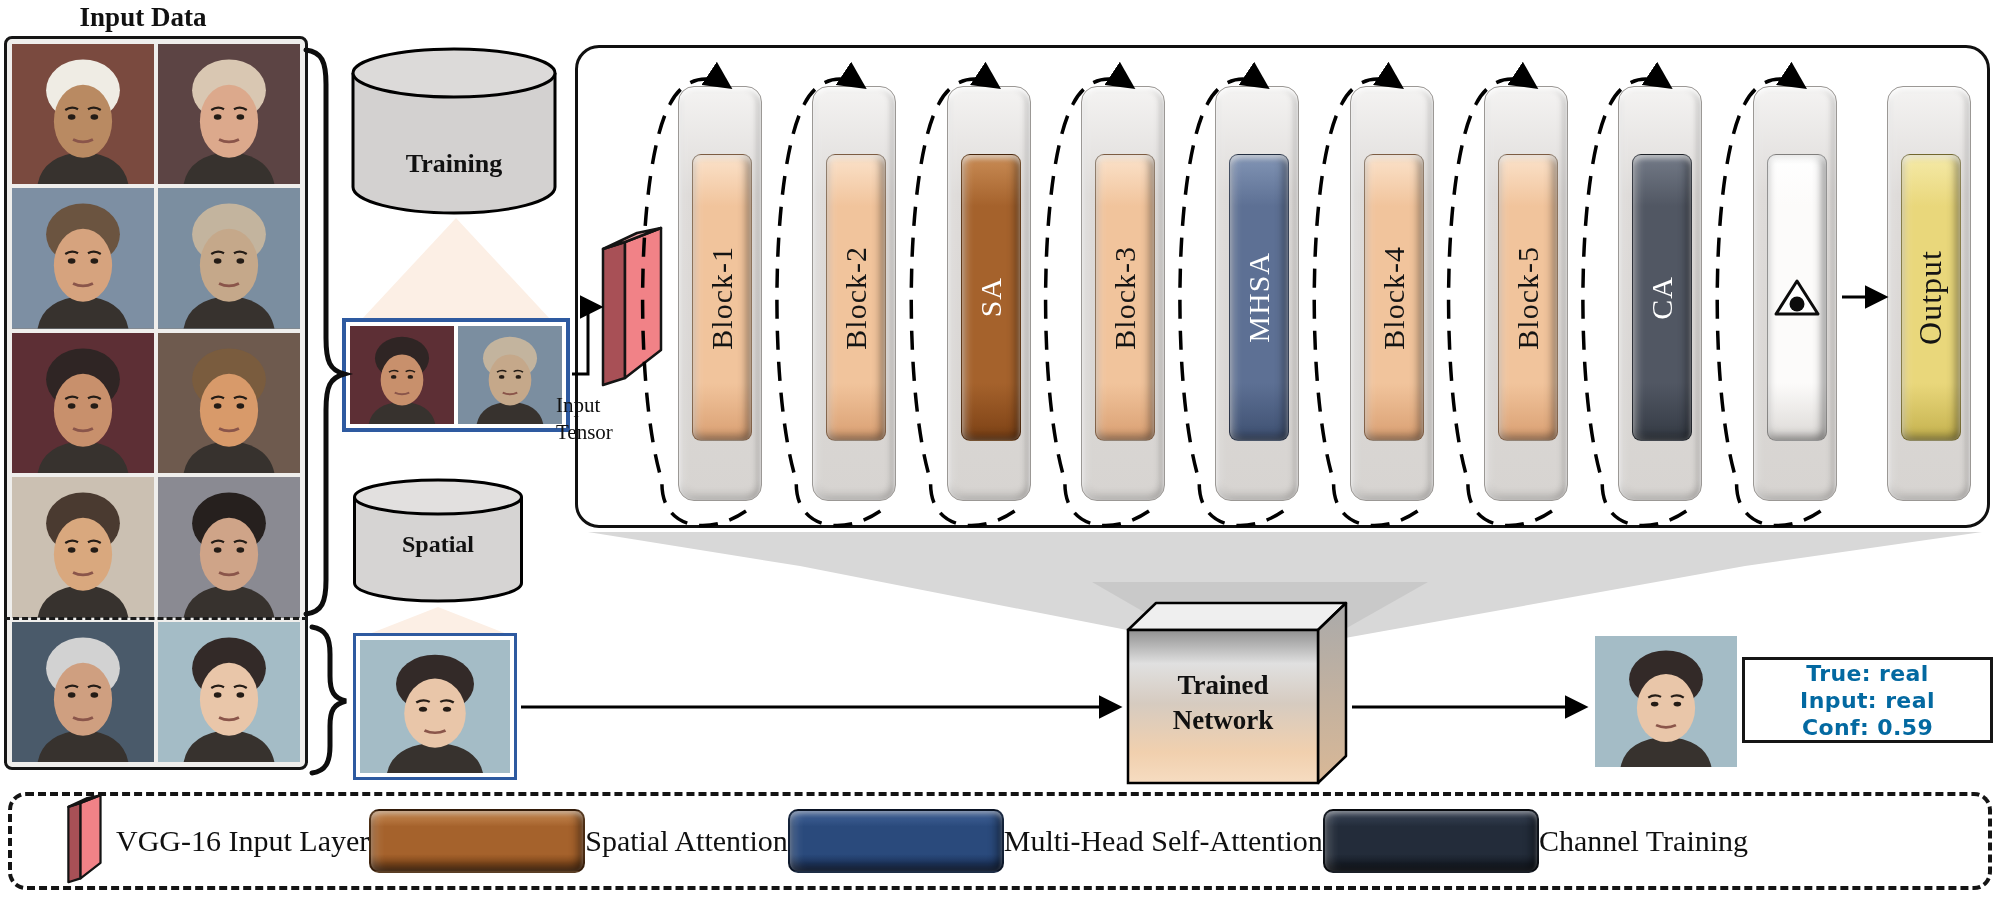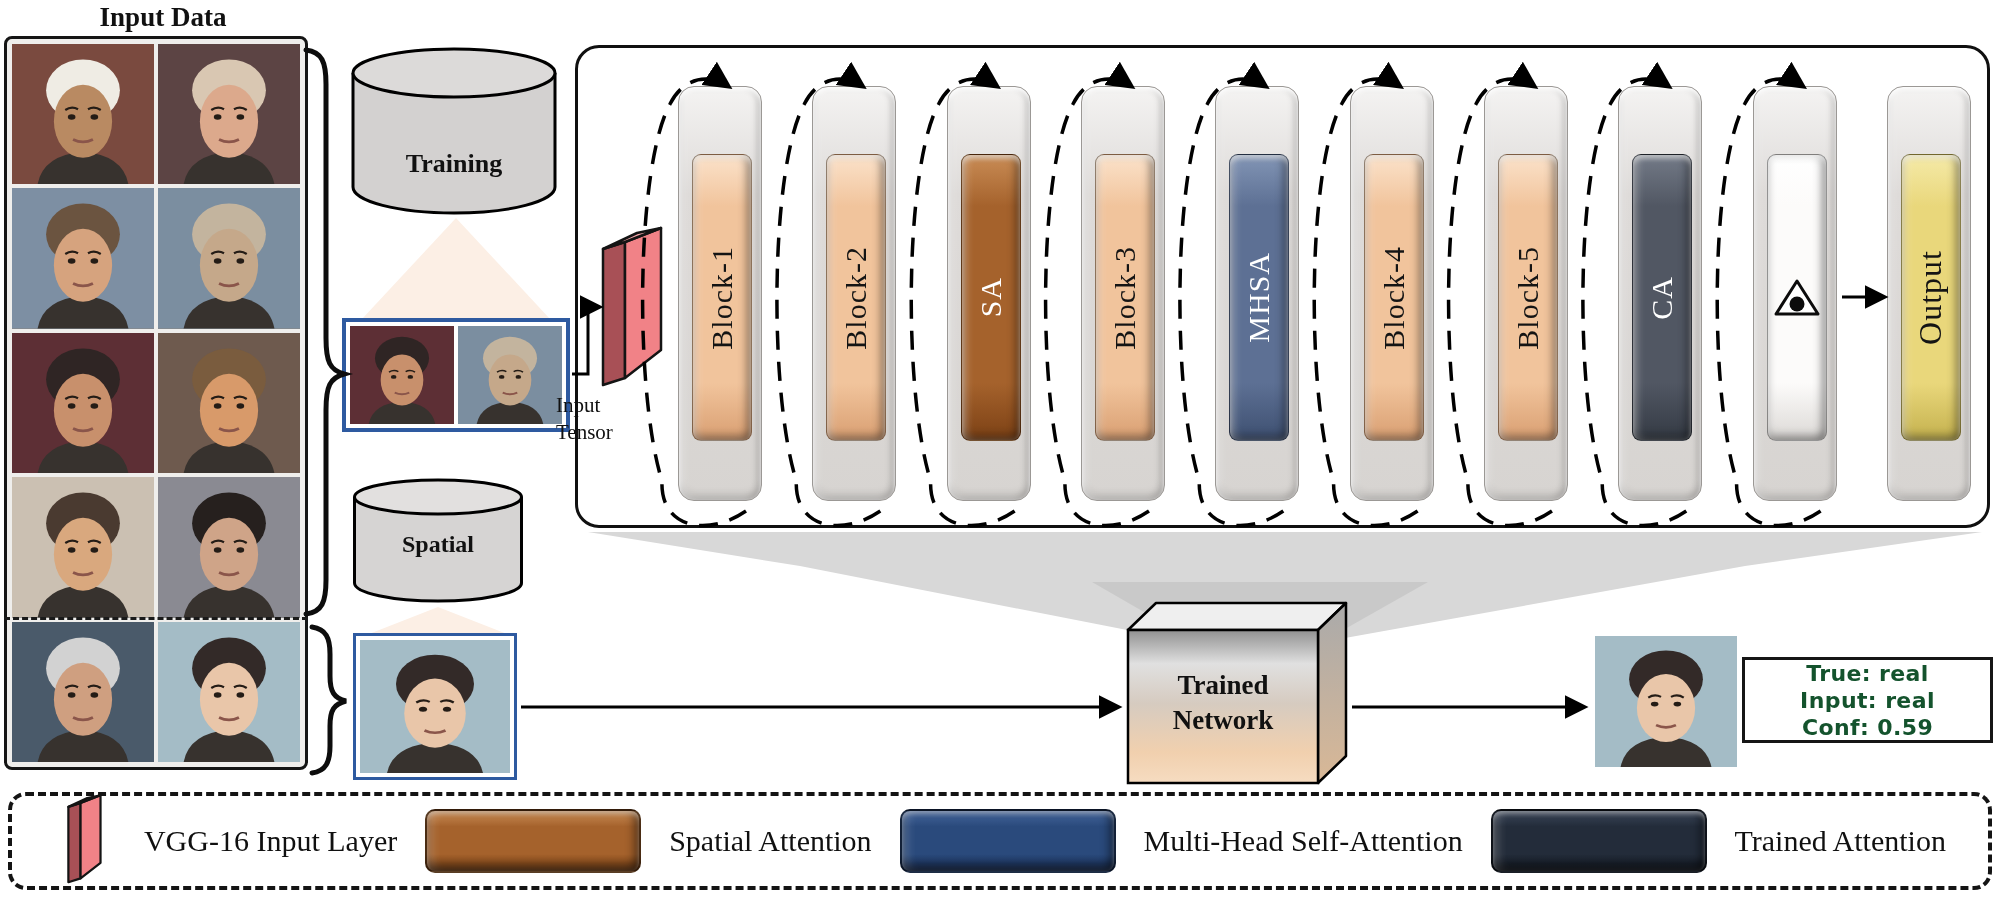--- a/index.html
+++ b/index.html
@@ -3,21 +3,21 @@
 <meta charset="utf-8">
 <style>
   html,body{margin:0;padding:0;background:#fff;}
   #stage{position:relative;width:2000px;height:898px;background:#fff;overflow:hidden;
          font-family:"Liberation Serif",serif;color:#111;}
   svg.overlay{position:absolute;left:0;top:0;width:2000px;height:898px;pointer-events:none;}
   #bg-svg{z-index:0;}
   #fg-svg{z-index:6;}
 
   
-  #input-title{position:absolute;left:28px;top:2px;width:270px;text-align:center;
+  #input-title{position:absolute;left:8px;top:2px;width:270px;text-align:center;
                font-size:27px;font-weight:bold;z-index:2;}
   #input-panel{position:absolute;left:4px;top:36px;width:304px;height:734px;box-sizing:border-box;
                border:3px solid #151515;border-radius:8px;background:#efeeec;z-index:1;
                padding:5px;}
   #face-grid{display:grid;grid-template-columns:1fr 1fr;grid-template-rows:repeat(5,1fr);
              gap:4px;width:100%;height:100%;}
   .face-cell{position:relative;overflow:hidden;background:#888;}
   .face-cell svg{position:absolute;inset:0;width:100%;height:100%;}
   #panel-divider{position:absolute;left:-3px;right:-3px;top:578px;border-top:3px dashed #1a1a1a;z-index:3;}
 
@@ -62,26 +62,26 @@
   #trained-label{position:absolute;left:1128px;top:668px;width:190px;text-align:center;
       font-size:27px;font-weight:bold;line-height:35px;z-index:2;}
 
   
   #output-face{position:absolute;left:1595px;top:636px;width:142px;height:131px;z-index:1;}
   #output-face .face-cell{width:100%;height:100%;}
   #pred-box{position:absolute;left:1742px;top:657px;width:251px;height:86px;box-sizing:border-box;
       border:3px solid #161616;background:#fff;z-index:1;
       display:flex;flex-direction:column;align-items:center;justify-content:center;
       font-family:"DejaVu Sans",sans-serif;font-weight:bold;font-size:22px;line-height:27px;
-      color:#14532d;letter-spacing:.4px;}
+      color:#0369a1;letter-spacing:.4px;}
 
   
   #legend{position:absolute;left:8px;top:792px;width:1984px;height:98px;box-sizing:border-box;
       border:4px dashed #141414;border-radius:18px;background:#fff;z-index:1;}
-  #legend-row{display:flex;align-items:center;justify-content:space-between;
+  #legend-row{display:flex;align-items:center;
       height:100%;padding:0 42px;}
   .legend-label{font-size:30px;color:#101010;white-space:nowrap;}
   .legend-bar{width:212px;height:60px;border-radius:10px;border:2px solid rgba(0,0,0,.55);
       box-shadow:inset 0 3px 4px rgba(255,255,255,.35), inset 0 -6px 9px rgba(0,0,0,.38),
                  inset 6px 0 8px rgba(255,255,255,.2), inset -6px 0 9px rgba(0,0,0,.32);}
 </style>
 </head>
 <body>
 
 <div id="stage">
@@ -429,21 +429,21 @@
     <polygon points="3,25 25,18 25,154 3,161" fill="#a85056" stroke="#141414" stroke-width="4" stroke-linejoin="round"></polygon>
     <polygon points="25,18 61,4 61,126 25,154" fill="#f18287" stroke="#141414" stroke-width="4" stroke-linejoin="round"></polygon>
     <polygon points="3,25 37,9 61,4 25,18" fill="#f6a9ac" stroke="#141414" stroke-width="4" stroke-linejoin="round"></polygon>
   </svg></div>
         <span class="legend-label">VGG-16 Input Layer</span>
         <div class="legend-bar" style="background: linear-gradient(rgb(201, 140, 85) 0%, rgb(165, 98, 44) 26%, rgb(165, 98, 44) 72%, rgb(109, 58, 18) 100%);"></div>
         <span class="legend-label">Spatial Attention</span>
         <div class="legend-bar" style="background: linear-gradient(rgb(68, 101, 155) 0%, rgb(42, 74, 124) 26%, rgb(42, 74, 124) 72%, rgb(22, 41, 77) 100%);"></div>
         <span class="legend-label">Multi-Head Self-Attention</span>
         <div class="legend-bar" style="background: linear-gradient(rgb(59, 70, 89) 0%, rgb(35, 44, 58) 26%, rgb(35, 44, 58) 72%, rgb(16, 21, 29) 100%);"></div>
-        <span class="legend-label">Trained Attention</span>
+        <span class="legend-label">Channel Training</span>
       </div>
   </div>
 
   <svg id="fg-svg" class="overlay">
     <defs>
       <marker id="arrow" markerWidth="8" markerHeight="8" refX="6.5" refY="4" orient="auto">
         <path d="M0,0 L8,4 L0,8 Z" fill="#000"></path>
       </marker>
     </defs>
     <path d="M306,50 C322,52 326,62 326,84 L326,338 C326,362 330,370 344,374 C330,378 326,386 326,410 L326,580 C326,602 322,612 306,614" fill="none" stroke="#0d0d0d" stroke-width="5" stroke-linecap="round"></path>

